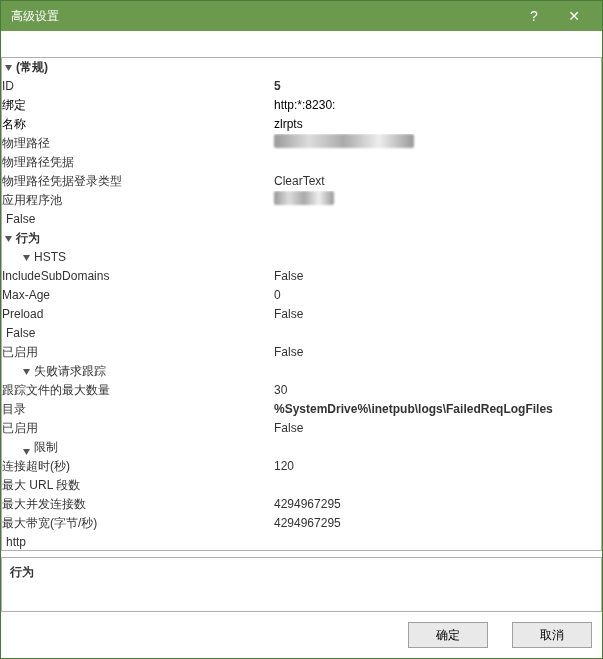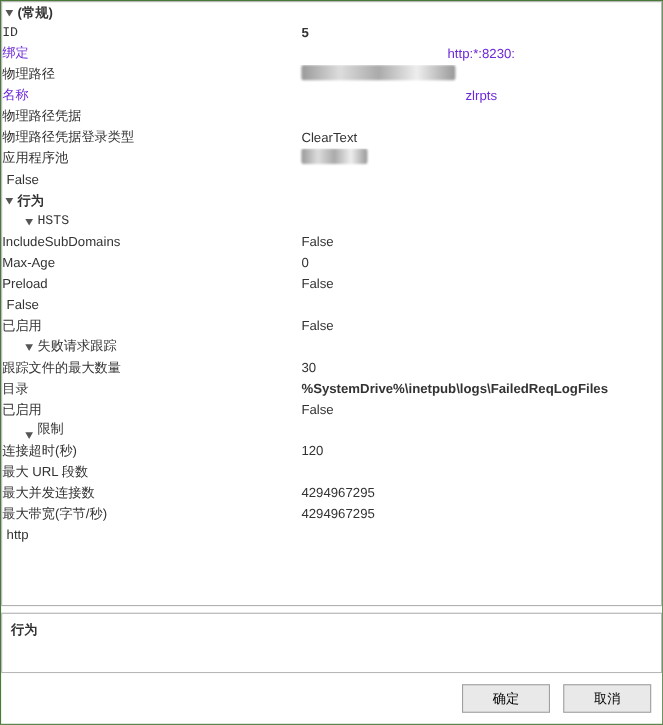--- a/index.html
+++ b/index.html
@@ -41,20 +41,21 @@
     color: #fff;
     cursor: pointer;
   }
   .content {
     flex: 1 1 auto;
     display: flex;
     flex-direction: column;
     padding: 0;
     overflow: hidden;
     box-sizing: border-box;
+    margin-top: 26px;
   }
   .grid-wrap {
     flex: 1 1 auto;
     border: 1px solid #b0b0b0;
     overflow: hidden;
     position: relative;
     box-sizing: border-box;
   }
   .grid-rows {
     position: absolute;
@@ -93,28 +94,27 @@
   .expander svg {
     display:block;
   }
   .cat-label {
     font-weight: bold;
   }
   .prop-label {
     color: #333;
   }
   .prop-readonly {
-    color: #6d28d9;
-    text-align: center;
+    color: #000000;
   }
   .prop-bold .col-value {
     font-weight: bold;
   }
   .indent-0 { padding-left: 6px; }
-  .indent-1 { padding-left: 24px; font-family: Liberation Mono, monospace; }
+  .indent-1 { padding-left: 24px; }
   .indent-2 { padding-left: 42px; }
   .blurred {
     position: relative;
   }
   .blurred .blur-strip {
     background: linear-gradient(90deg,#999,#ddd,#aaa,#eee,#999);
     filter: blur(1px);
     height: 14px;
     border-radius: 2px;
     display:inline-block;
@@ -129,37 +129,42 @@
   }
   .desc-title {
     font-weight: bold;
     font-size: 12px;
   }
   .footer {
     flex: 0 0 auto;
     padding: 10px;
     display: flex;
     justify-content: flex-end;
-    gap: 12px;
+    gap: 24px;
   }
   .btn {
     min-width: 80px;
     height: 26px;
     border: 1px solid #a0a0a0;
     background: #e9e9e9;
     font-size: 12px;
     cursor: pointer;
     font-family: inherit;
   }
 </style>
 </head>
 <body>
 
 <div class="window">
 
+  <div class="titlebar">
+    <div class="title-text">高级设置</div>
+    <div class="tb-btn">?</div>
+    <div class="tb-btn">✕</div>
+  </div>
 
   <div class="content">
 
     <div class="grid-wrap">
       <div class="grid-rows">
 
         <div class="row">
           <div class="col-label indent-0">
             <span class="expander">
               <svg width="9" height="9" viewBox="0 0 9 9">
@@ -178,32 +183,32 @@
           <div class="col-value">5</div>
         </div>
 
         <div class="row">
           <div class="col-label indent-1">
               <span class="prop-readonly">绑定</span>
             </div>
           <div class="col-value prop-readonly">http:*:8230:</div>
         </div>
 
+        <div class="row">
+          <div class="col-label indent-1">
+              <span class="prop-readonly">名称</span>
+            </div>
+          <div class="col-value prop-readonly">zlrpts</div>
+        </div>
+
         <div class="row blurred">
           <div class="col-label indent-1">
               <span class="prop-label">物理路径</span>
             </div>
           <div class="col-value"><span class="blur-strip" style="width:140px;"></span></div>
-        </div>
-
-        <div class="row">
-          <div class="col-label indent-1">
-              <span class="prop-readonly">名称</span>
-            </div>
-          <div class="col-value prop-readonly">zlrpts</div>
         </div>
 
         <div class="row">
           <div class="col-label indent-1">
               <span class="prop-label">物理路径凭据</span>
             </div>
           <div class="col-value"></div>
         </div>
 
         <div class="row">

